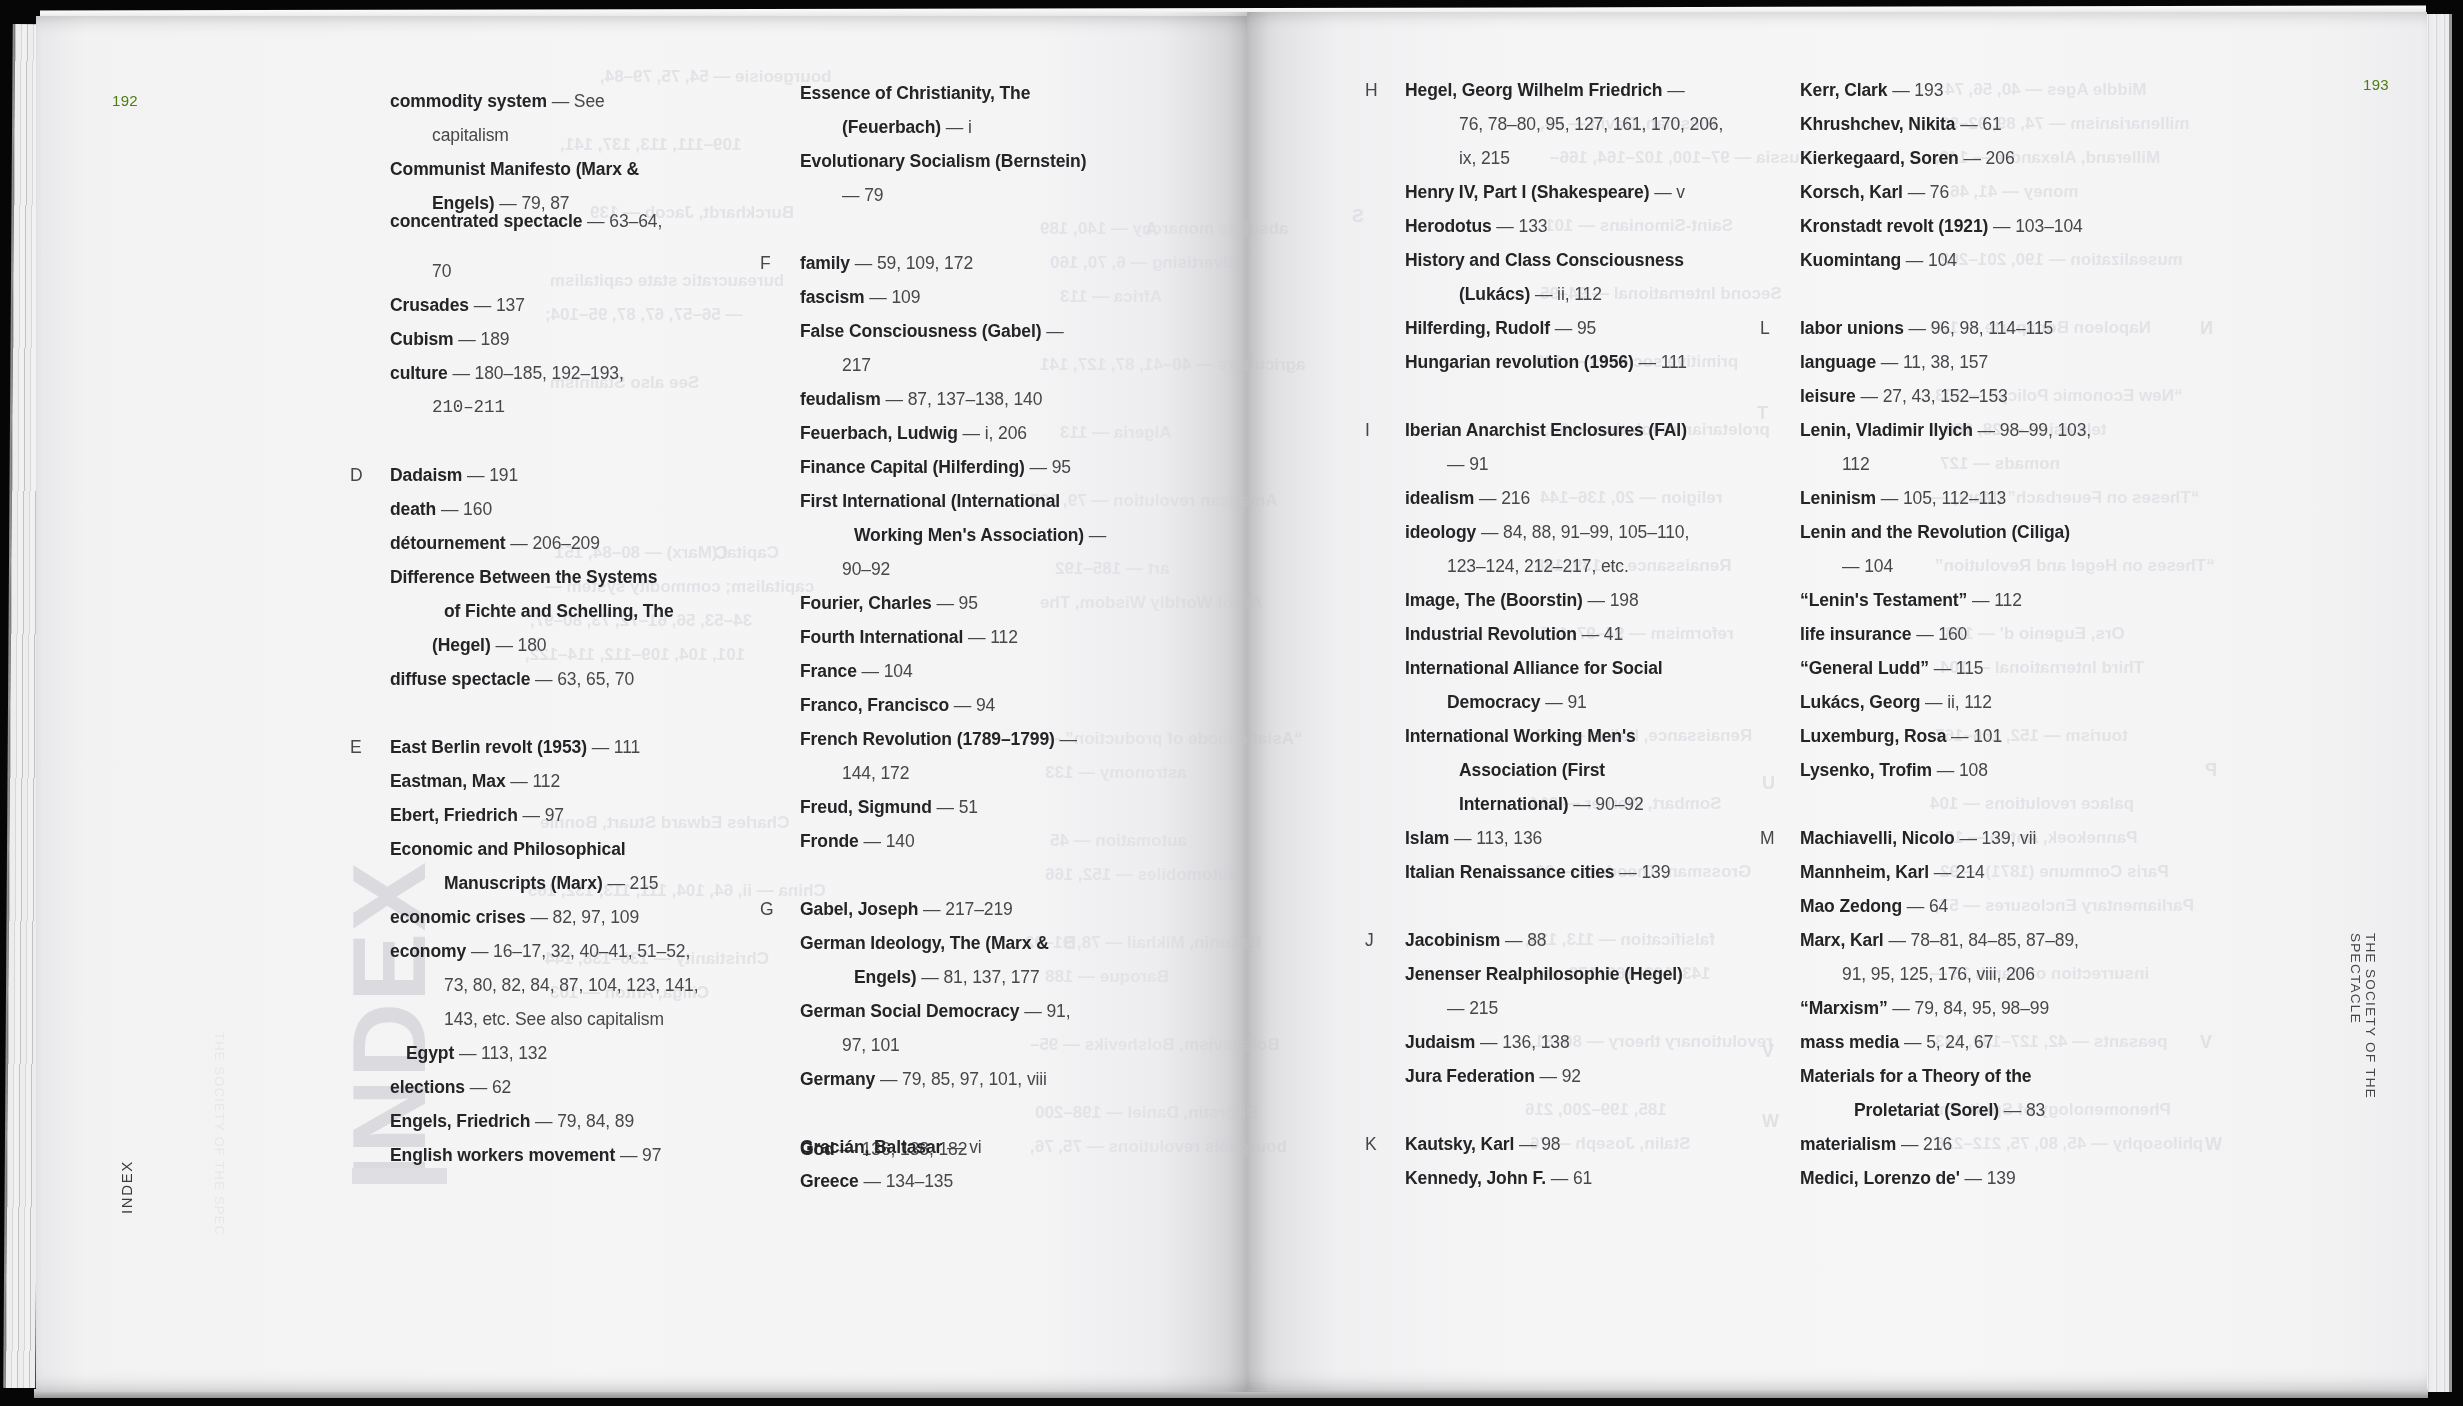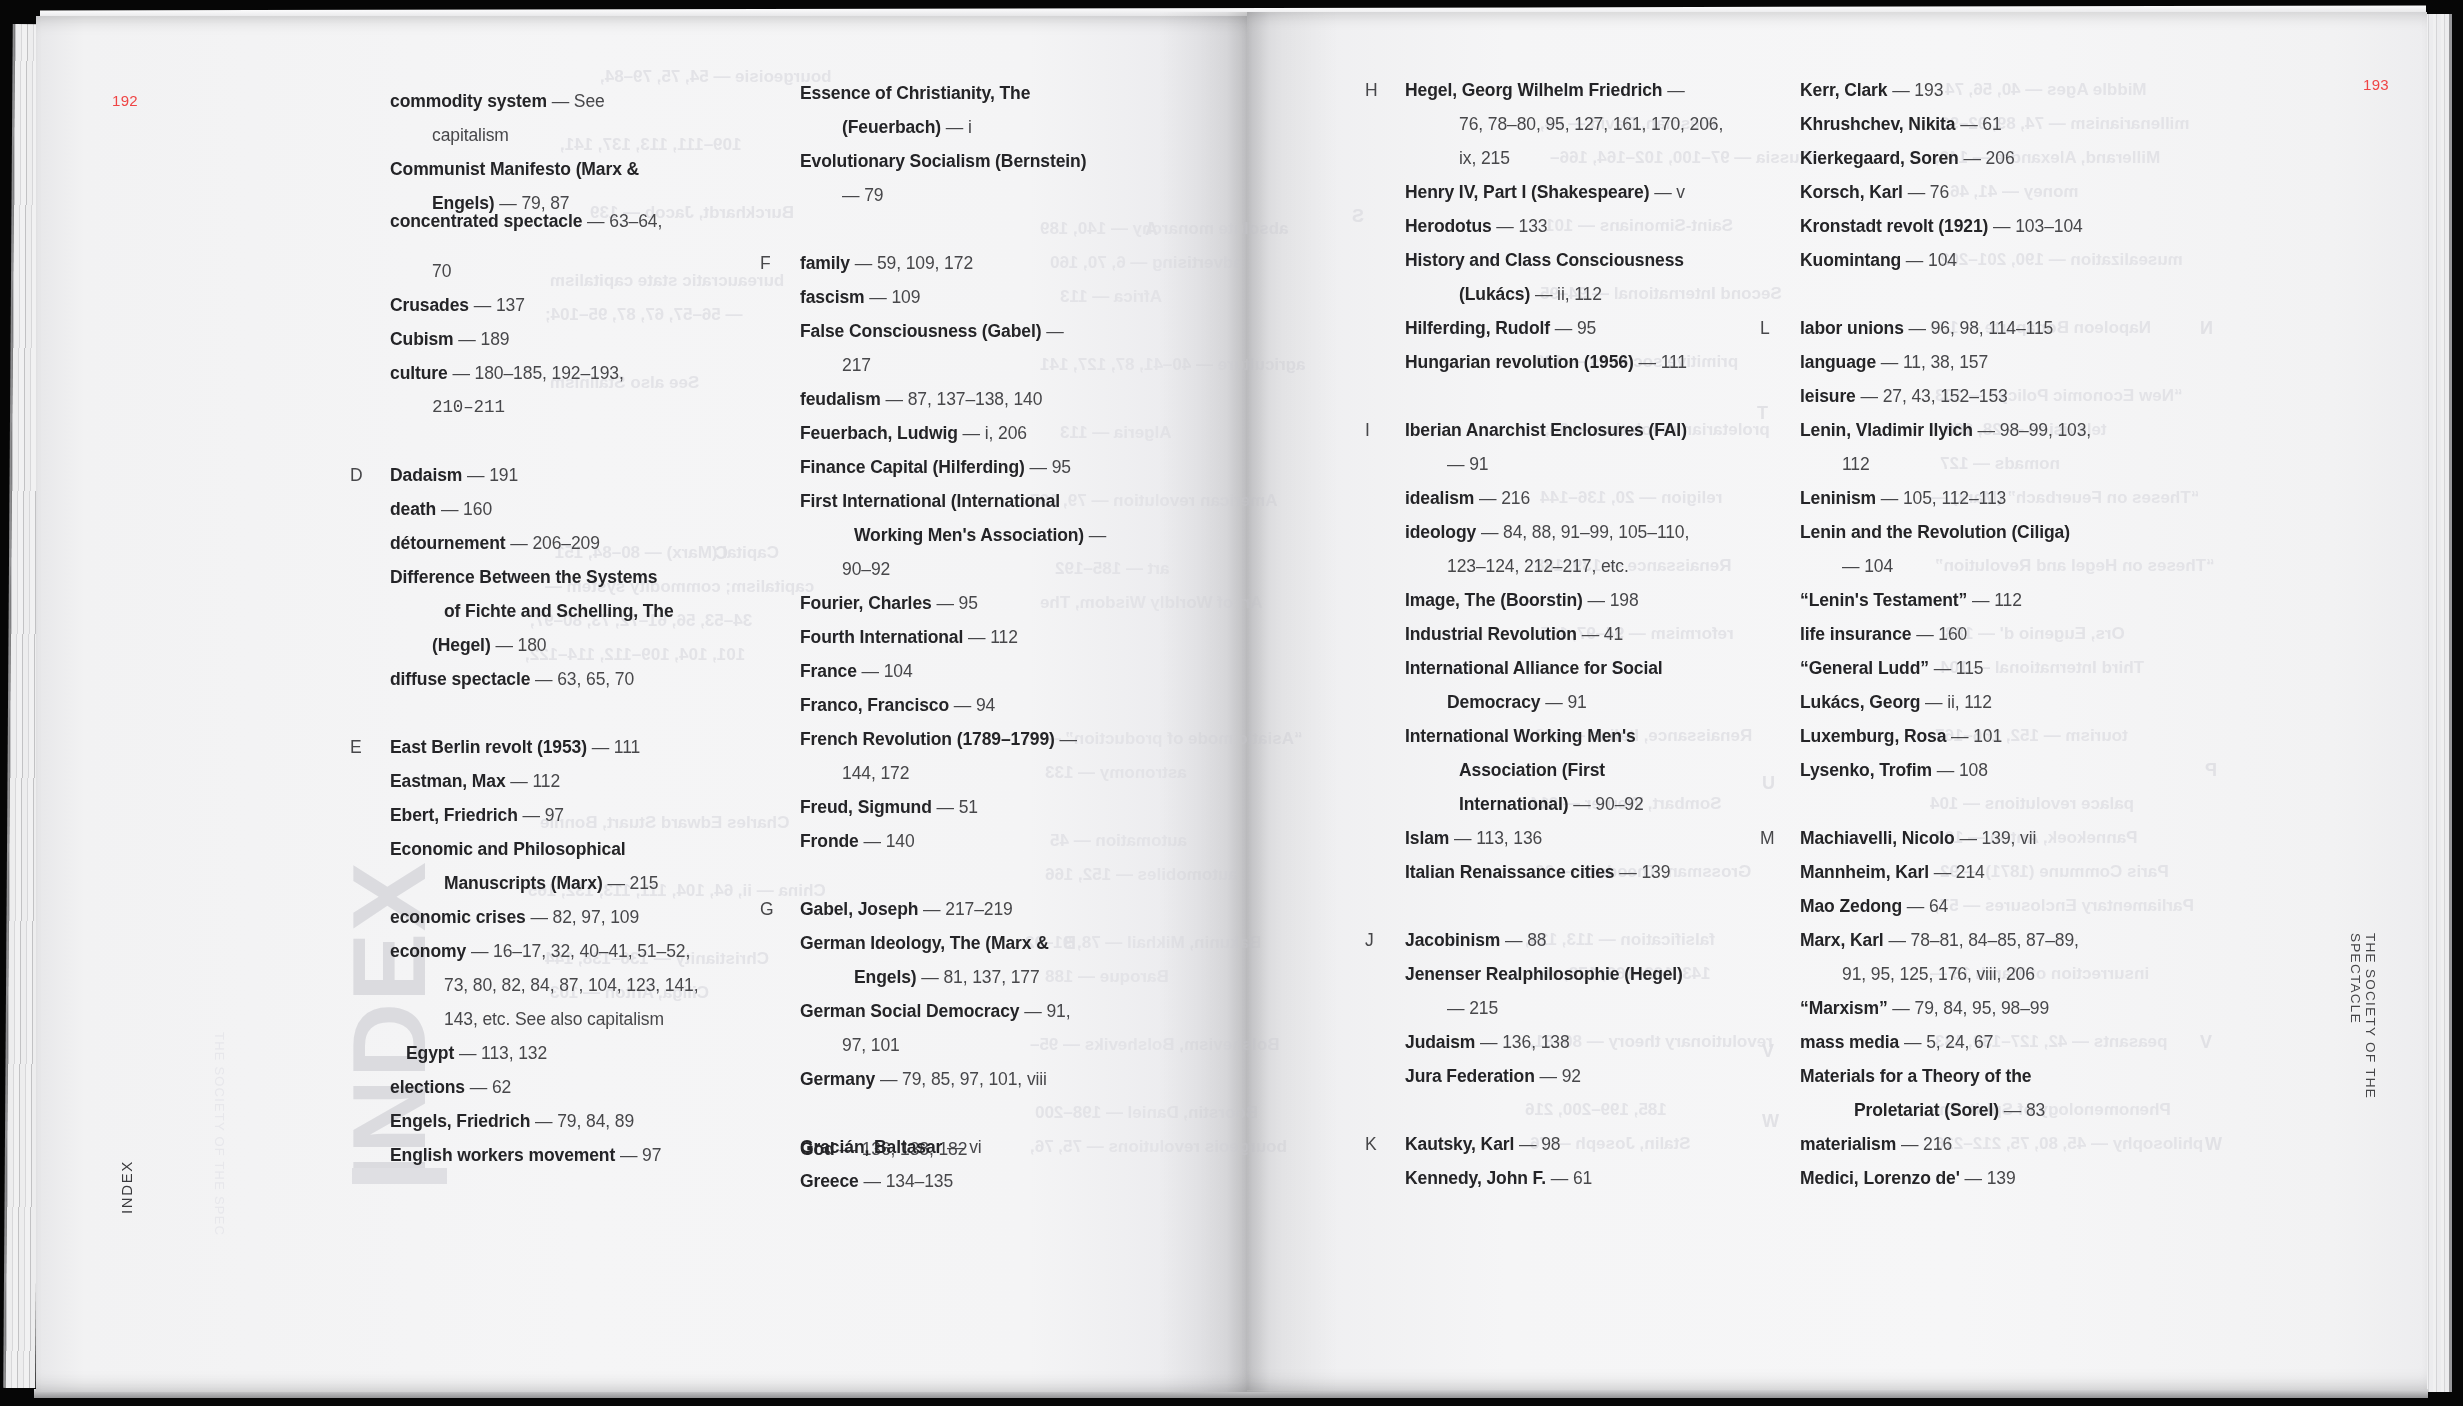--- a/index.html
+++ b/index.html
@@ -27,21 +27,21 @@
   #gutter{position:absolute;left:1158px;top:12px;width:180px;height:1380px;
     background:linear-gradient(to right,rgba(0,0,0,0) 0%,rgba(0,0,0,.07) 38%,rgba(0,0,0,.16) 50%,rgba(0,0,0,.06) 62%,rgba(0,0,0,0) 100%);}
   
   .icol{position:absolute;}
   .iline{position:absolute;white-space:nowrap;height:34px;line-height:34px;
          font-size:17.5px;letter-spacing:-.1px;color:#47474a;}
   .iline b{font-weight:700;color:#242427;}
   .iline span{font-weight:400;color:#47474a;}
   .lmark{position:absolute;left:-40px;font-weight:700;color:#1f1f22;}
   
-  .pagenum{position:absolute;font-size:15px;color:#ef4444;letter-spacing:.3px;}
+  .pagenum{position:absolute;font-size:15px;color:#4d7c0f;letter-spacing:.3px;}
   .vlabel{position:absolute;writing-mode:vertical-rl;font-size:13.5px;color:#454548;letter-spacing:1.3px;}
   .vlabel.up{transform:rotate(180deg);font-size:15px;letter-spacing:1.6px;color:#39393c;}
   
   .watermark{position:absolute;left:330px;top:786px;height:398px;writing-mode:vertical-rl;
     transform:rotate(180deg);font-size:104px;font-weight:700;color:#dbdbdf;letter-spacing:1px;}
   .ghostbar{position:absolute;left:352px;top:1168px;width:95px;height:16px;background:#dfdfe3;}
   .ghost{position:absolute;white-space:nowrap;font-size:17px;font-weight:600;line-height:34px;
          color:#e3e3e7;transform:scaleX(-1);}
   .gletter{font-size:18px;font-weight:700;color:#e1e1e5;}
   .ghost-spine{position:absolute;left:212px;top:1032px;height:242px;writing-mode:vertical-rl;

